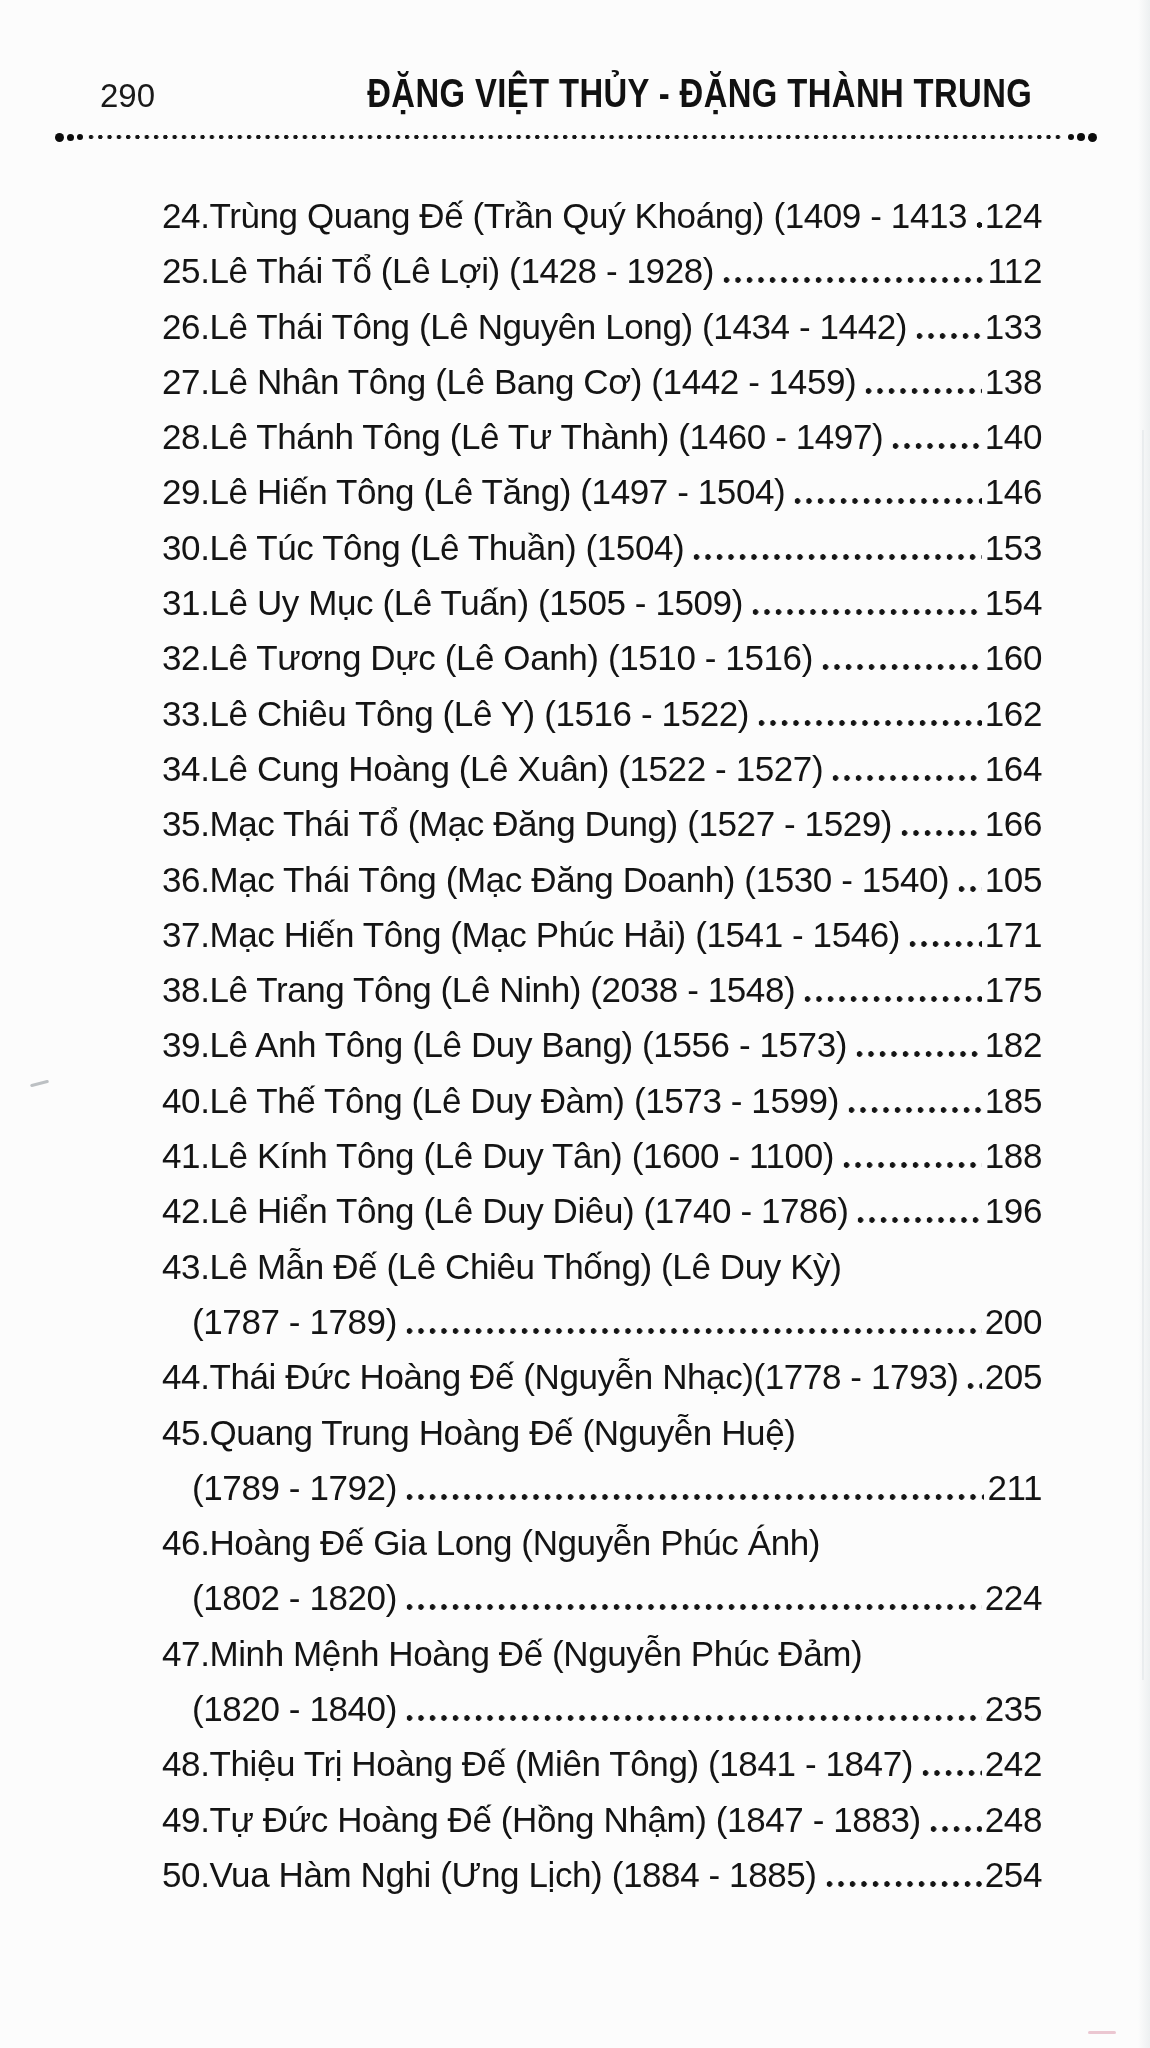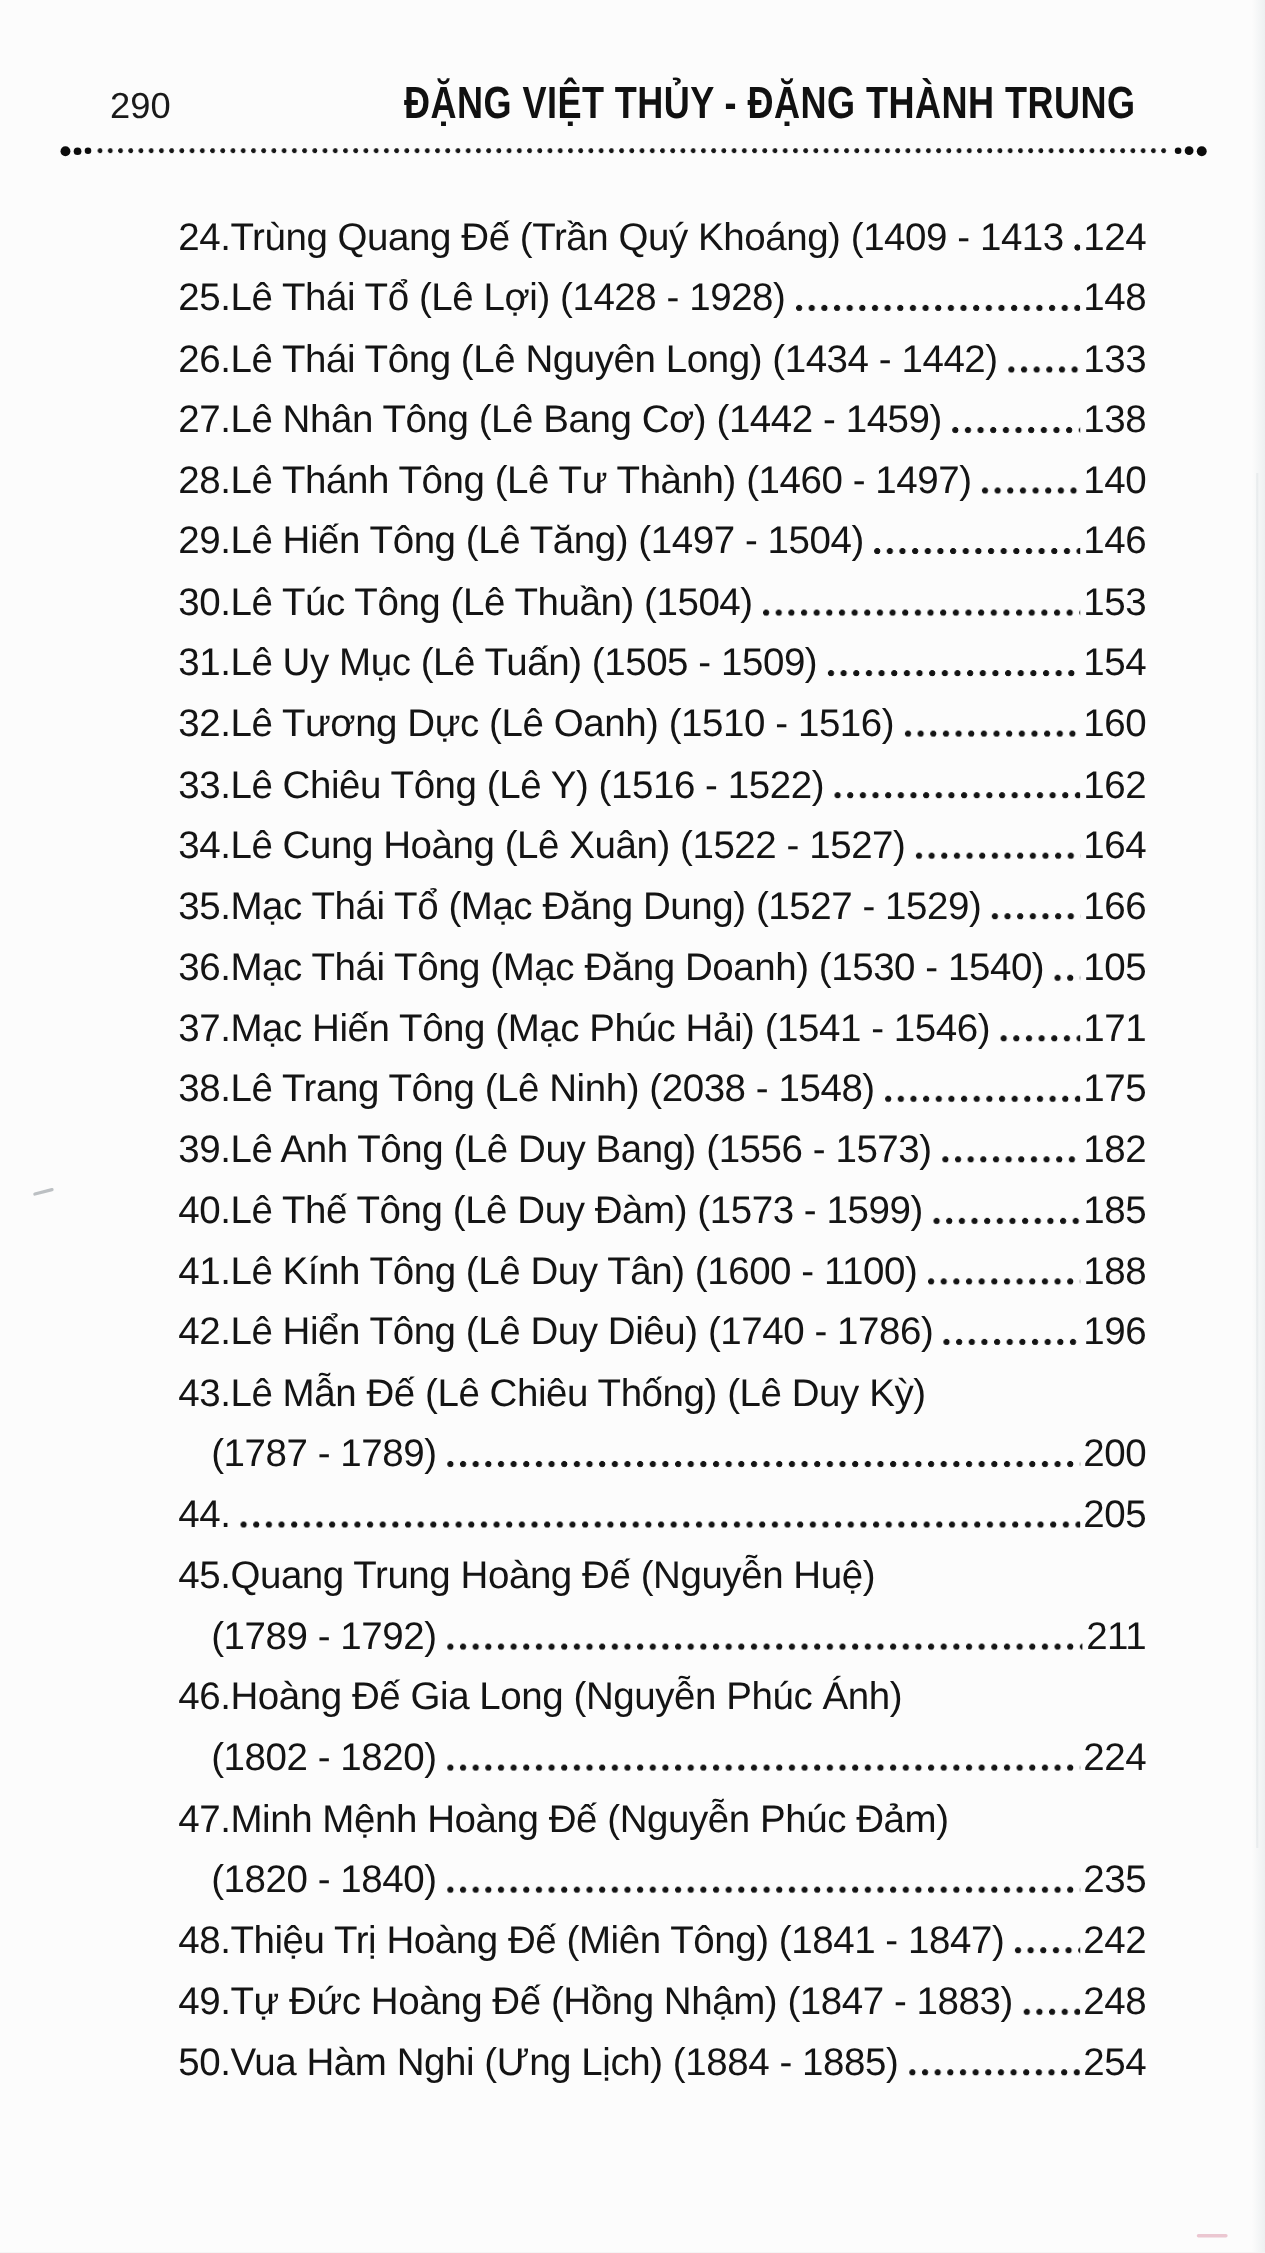--- a/index.html
+++ b/index.html
@@ -103,21 +103,21 @@
       <div class="row">
     <span class="num">24.</span>
     <span class="title">Trùng Quang Đế (Trần Quý Khoáng) (1409 - 1413)</span>
     <span class="dots"></span>
     <span class="pg">124</span>
   </div>
       <div class="row">
     <span class="num">25.</span>
     <span class="title">Lê Thái Tổ (Lê Lợi) (1428 - 1928)</span>
     <span class="dots"></span>
-    <span class="pg">148</span>
+    <span class="pg">112</span>
   </div>
       <div class="row">
     <span class="num">26.</span>
     <span class="title">Lê Thái Tông (Lê Nguyên Long) (1434 - 1442)</span>
     <span class="dots"></span>
     <span class="pg">133</span>
   </div>
       <div class="row">
     <span class="num">27.</span>
     <span class="title">Lê Nhân Tông (Lê Bang Cơ) (1442 - 1459)</span>
@@ -221,20 +221,21 @@
 
   </div>
       <div class="row wrap-line">
 
     <span class="title">(1787 - 1789)</span>
     <span class="dots"></span>
     <span class="pg">200</span>
   </div>
       <div class="row">
     <span class="num">44.</span>
+    <span class="title">Thái Đức Hoàng Đế (Nguyễn Nhạc)(1778 - 1793)</span>
     <span class="dots"></span>
     <span class="pg">205</span>
   </div>
       <div class="row">
     <span class="num">45.</span>
     <span class="title">Quang Trung Hoàng Đế (Nguyễn Huệ)</span>
     <span class="dots hidden"></span>
 
   </div>
       <div class="row wrap-line">

